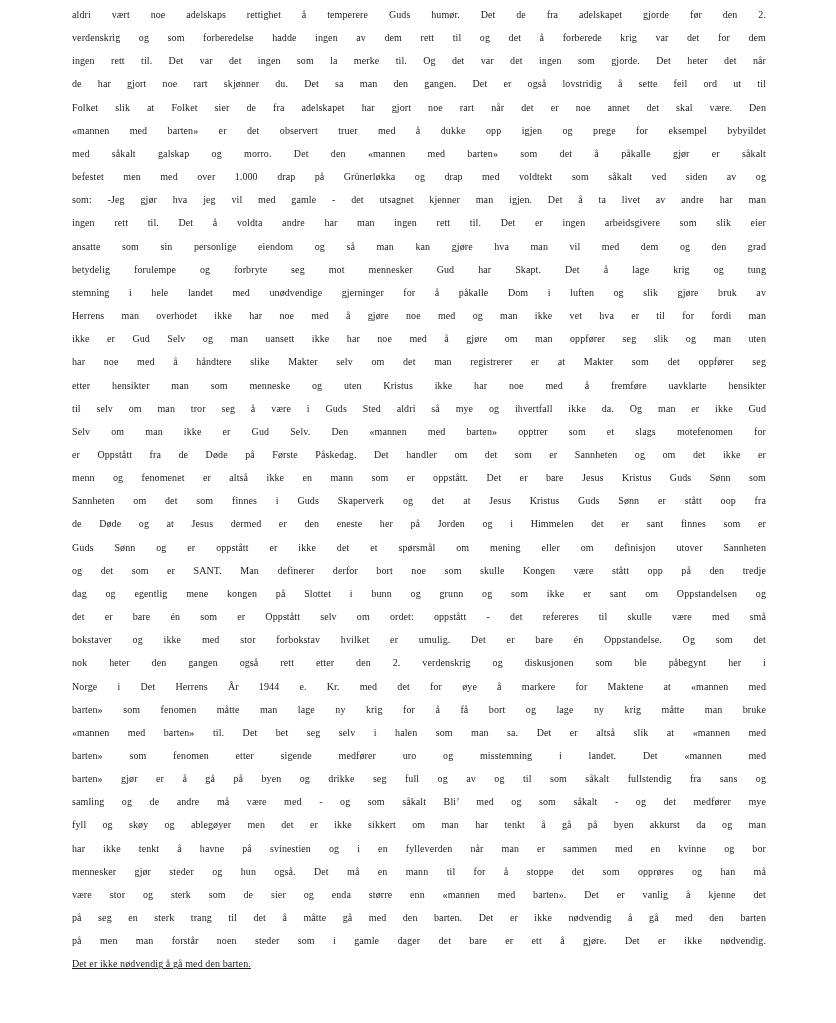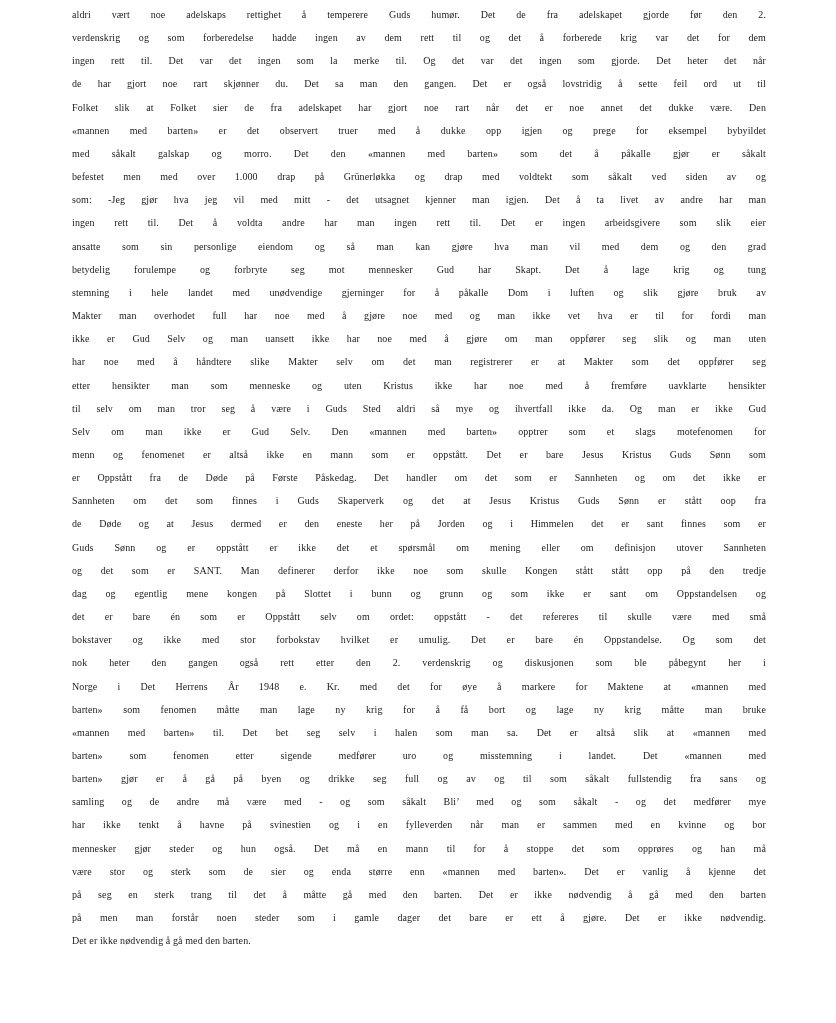--- a/index.html
+++ b/index.html
@@ -25,62 +25,64 @@
     font-size: 10px;
     line-height: 23.15px;
     color: #1c1c1c;
     text-align: justify;
     text-align-last: justify;
     letter-spacing: 0.1px;
   }
   .line.last {
     text-align: center;
     text-align-last: left;
+    text-decoration: underline;
   }
 </style>
 </head>
 <body>
 
 <div class="page">
   <div class="text-block" style="color: rgb(28, 28, 28);">
       <div class="line">aldri vært noe adelskaps rettighet å temperere Guds humør. Det de fra adelskapet gjorde før den 2.</div>
       <div class="line">verdenskrig og som forberedelse hadde ingen av dem rett til og det å forberede krig var det for dem</div>
       <div class="line">ingen rett til. Det var det ingen som la merke til. Og det var det ingen som gjorde. Det heter det når</div>
       <div class="line">de har gjort noe rart skjønner du. Det sa man den gangen. Det er også lovstridig å sette feil ord ut til</div>
-      <div class="line">Folket slik at Folket sier de fra adelskapet har gjort noe rart når det er noe annet det dukke være. Den</div>
+      <div class="line">Folket slik at Folket sier de fra adelskapet har gjort noe rart når det er noe annet det skal være. Den</div>
       <div class="line">«mannen med barten» er det observert truer med å dukke opp igjen og prege for eksempel bybyildet</div>
       <div class="line">med såkalt galskap og morro. Det den «mannen med barten» som det å påkalle gjør er såkalt</div>
       <div class="line">befestet men med over 1.000 drap på Grünerløkka og drap med voldtekt som såkalt ved siden av og</div>
-      <div class="line">som: -Jeg gjør hva jeg vil med mitt - det utsagnet kjenner man igjen. Det å ta livet av andre har man</div>
+      <div class="line">som: -Jeg gjør hva jeg vil med gamle - det utsagnet kjenner man igjen. Det å ta livet av andre har man</div>
       <div class="line">ingen rett til. Det å voldta andre har man ingen rett til. Det er ingen arbeidsgivere som slik eier</div>
       <div class="line">ansatte som sin personlige eiendom og så man kan gjøre hva man vil med dem og den grad</div>
       <div class="line">betydelig forulempe og forbryte seg mot mennesker Gud har Skapt. Det å lage krig og tung</div>
       <div class="line">stemning i hele landet med unødvendige gjerninger for å påkalle Dom i luften og slik gjøre bruk av</div>
-      <div class="line">Makter man overhodet full har noe med å gjøre noe med og man ikke vet hva er til for fordi man</div>
+      <div class="line">Herrens man overhodet ikke har noe med å gjøre noe med og man ikke vet hva er til for fordi man</div>
       <div class="line">ikke er Gud Selv og man uansett ikke har noe med å gjøre om man oppfører seg slik og man uten</div>
       <div class="line">har noe med å håndtere slike Makter selv om det man registrerer er at Makter som det oppfører seg</div>
       <div class="line">etter hensikter man som menneske og uten Kristus ikke har noe med å fremføre uavklarte hensikter</div>
       <div class="line">til selv om man tror seg å være i Guds Sted aldri så mye og ihvertfall ikke da. Og man er ikke Gud</div>
       <div class="line">Selv om man ikke er Gud Selv. Den «mannen med barten» opptrer som et slags motefenomen for</div>
+      <div class="line">er Oppstått fra de Døde på Første Påskedag. Det handler om det som er Sannheten og om det ikke er</div>
       <div class="line">menn og fenomenet er altså ikke en mann som er oppstått. Det er bare Jesus Kristus Guds Sønn som</div>
-      <div class="line">er Oppstått fra de Døde på Første Påskedag. Det handler om det som er Sannheten og om det ikke er</div>
       <div class="line">Sannheten om det som finnes i Guds Skaperverk og det at Jesus Kristus Guds Sønn er stått oop fra</div>
       <div class="line">de Døde og at Jesus dermed er den eneste her på Jorden og i Himmelen det er sant finnes som er</div>
       <div class="line">Guds Sønn og er oppstått er ikke det et spørsmål om mening eller om definisjon utover Sannheten</div>
-      <div class="line">og det som er SANT. Man definerer derfor ikke noe som skulle Kongen stått stått opp på den tredje</div>
+      <div class="line">og det som er SANT. Man definerer derfor bort noe som skulle Kongen være stått opp på den tredje</div>
       <div class="line">dag og egentlig mene kongen på Slottet i bunn og grunn og som ikke er sant om Oppstandelsen og</div>
       <div class="line">det er bare én som er Oppstått selv om ordet: oppstått - det refereres til skulle være med små</div>
       <div class="line">bokstaver og ikke med stor forbokstav hvilket er umulig. Det er bare én Oppstandelse. Og som det</div>
       <div class="line">nok heter den gangen også rett etter den 2. verdenskrig og diskusjonen som ble påbegynt her i</div>
-      <div class="line">Norge i Det Herrens År 1948 e. Kr. med det for øye å markere for Maktene at «mannen med</div>
+      <div class="line">Norge i Det Herrens År 1944 e. Kr. med det for øye å markere for Maktene at «mannen med</div>
       <div class="line">barten» som fenomen måtte man lage ny krig for å få bort og lage ny krig måtte man bruke</div>
       <div class="line">«mannen med barten» til. Det bet seg selv i halen som man sa. Det er altså slik at «mannen med</div>
       <div class="line">barten» som fenomen etter sigende medfører uro og misstemning i landet. Det «mannen med</div>
       <div class="line">barten» gjør er å gå på byen og drikke seg full og av og til som såkalt fullstendig fra sans og</div>
       <div class="line">samling og de andre må være med - og som såkalt Bli’ med og som såkalt - og det medfører mye</div>
+      <div class="line">fyll og skøy og ablegøyer men det er ikke sikkert om man har tenkt å gå på byen akkurst da og man</div>
       <div class="line">har ikke tenkt å havne på svinestien og i en fylleverden når man er sammen med en kvinne og bor</div>
       <div class="line">mennesker gjør steder og hun også. Det må en mann til for å stoppe det som opprøres og han må</div>
       <div class="line">være stor og sterk som de sier og enda større enn «mannen med barten». Det er vanlig å kjenne det</div>
       <div class="line">på seg en sterk trang til det å måtte gå med den barten. Det er ikke nødvendig å gå med den barten</div>
       <div class="line">på men man forstår noen steder som i gamle dager det bare er ett å gjøre. Det er ikke nødvendig.</div>
       <div class="line last">Det er ikke nødvendig å gå med den barten.</div>
     </div>
 </div>
 
 </body></html>

